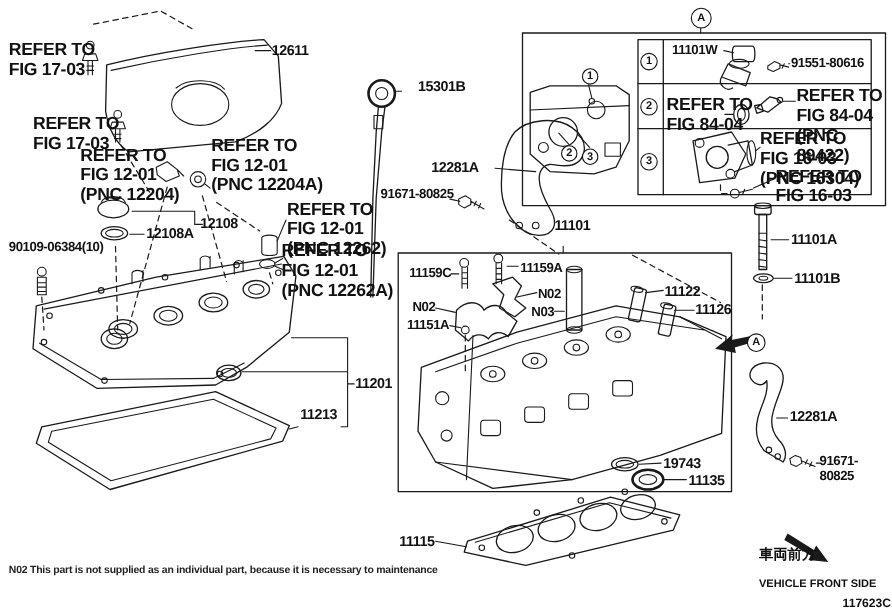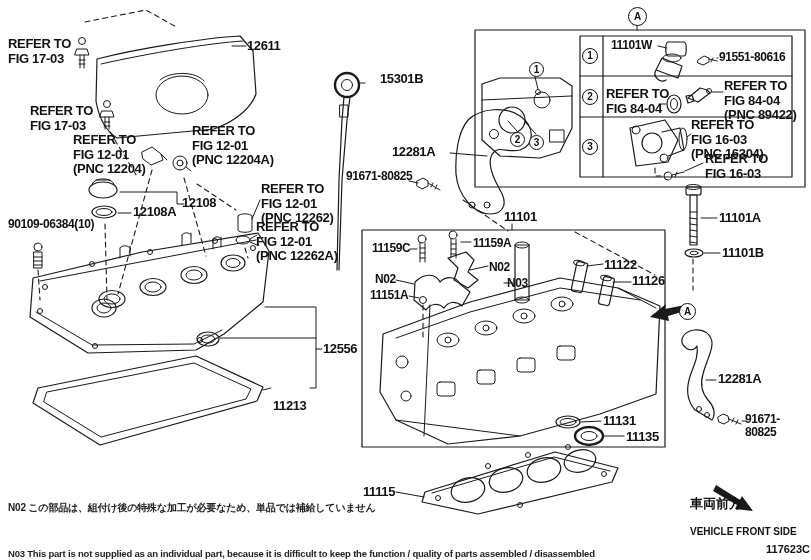--- a/index.html
+++ b/index.html
@@ -7,21 +7,21 @@
          font-family:"Liberation Sans","DejaVu Sans",sans-serif;color:#111;}
   svg{position:absolute;left:0;top:0;}
   .ln{stroke:#1a1a1a;fill:none;stroke-width:1.2;stroke-linecap:round;stroke-linejoin:round;}
   .thin{stroke-width:1;}
   .thick{stroke-width:2.4;}
   .dash{stroke-dasharray:5 4;stroke-width:1.1;}
   .solidfill{fill:#1a1a1a;stroke:none;}
   .co{position:absolute;font-weight:bold;color:#111;white-space:pre-line;line-height:1.12;}
   .L{font-size:13px;letter-spacing:-0.4px;}
   .M{font-size:12px;letter-spacing:-0.4px;}
-  .S{font-size:13px;letter-spacing:-0.3px;}
+  .S{font-size:16px;letter-spacing:-0.3px;}
   .mk{position:absolute;border:1.6px solid #111;border-radius:50%;display:flex;
       align-items:center;justify-content:center;font-weight:bold;background:#fff;
       font-size:10px;line-height:1;}
   .note{position:absolute;font-size:9.5px;font-weight:bold;color:#222;white-space:nowrap;letter-spacing:-0.2px;}
   .jp{font-size:10px;}
   .foot{position:absolute;font-weight:bold;white-space:nowrap;}
 </style>
 </head>
 <body>
 
@@ -298,35 +298,35 @@
   <div class="co M" style="left:8px;top:218px">90109-06384(10)</div>
   <div class="co L" style="left:380px;top:72px">15301B</div>
   <div class="co L" style="left:392px;top:145px">12281A</div>
   <div class="co M" style="left:346px;top:170px">91671-80825</div>
   <div class="co S" style="left:261px;top:182px">REFER TO
 FIG 12-01
 (PNC 12262)</div>
   <div class="co S" style="left:256px;top:220px">REFER TO
 FIG 12-01
 (PNC 12262A)</div>
-  <div class="co L" style="left:504px;top:210px">11101</div>
+  <div class="co L" style="left:504px;top:198px">11101</div>
   <div class="co L" style="left:719px;top:211px">11101A</div>
   <div class="co L" style="left:722px;top:246px">11101B</div>
   <div class="co L" style="left:604px;top:258px">11122</div>
   <div class="co L" style="left:632px;top:274px">11126</div>
   <div class="co M" style="left:372px;top:242px">11159C</div>
   <div class="co M" style="left:473px;top:237px">11159A</div>
   <div class="co M" style="left:489px;top:261px">N02</div>
-  <div class="co M" style="left:507px;top:277px">N03</div>
+  <div class="co M" style="left:483px;top:277px">N03</div>
   <div class="co M" style="left:375px;top:273px">N02</div>
   <div class="co M" style="left:370px;top:289px">11151A</div>
-  <div class="co L" style="left:603px;top:414px">11131</div>
+  <div class="co L" style="left:603px;top:414px">19743</div>
   <div class="co L" style="left:626px;top:430px">11135</div>
-  <div class="co L" style="left:323px;top:342px">12556</div>
-  <div class="co L" style="left:273px;top:399px">11213</div>
+  <div class="co L" style="left:323px;top:342px">11201</div>
+  <div class="co L" style="left:273px;top:370px">11213</div>
   <div class="co L" style="left:363px;top:485px">11115</div>
   <div class="co L" style="left:718px;top:372px">12281A</div>
   <div class="co M" style="left:745px;top:413px">91671-80825</div>
   <div class="co M" style="left:611px;top:39px">11101W</div>
   <div class="co M" style="left:719px;top:51px">91551-80616</div>
   <div class="co S" style="left:606px;top:87px">REFER TO
 FIG 84-04</div>
   <div class="co S" style="left:724px;top:79px">REFER TO
 FIG 84-04
 (PNC 89422)</div>
@@ -338,20 +338,19 @@
 
   <div class="mk" style="left:628px;top:7px;width:17px;height:17px">A</div>
   <div class="mk" style="left:679px;top:303px;width:15px;height:15px">A</div>
   <div class="mk" style="left:582px;top:48px;width:14px;height:14px">1</div>
   <div class="mk" style="left:582px;top:89px;width:14px;height:14px">2</div>
   <div class="mk" style="left:582px;top:139px;width:14px;height:14px">3</div>
   <div class="mk" style="left:529px;top:62px;width:13px;height:13px">1</div>
   <div class="mk" style="left:510px;top:132px;width:13px;height:13px">2</div>
   <div class="mk" style="left:529px;top:135px;width:13px;height:13px">3</div>
 
-  <div class="note jp" style="left:8px;top:501px">N02 この部品は、組付け後の特殊な加工が必要なため、単品では補給していません</div>
-  <div class="note" style="left:8px;top:548px">N03 This part is not supplied as an individual part, because it is difficult to keep the function / quality of parts  assembled / disassembled</div>
+  <div class="note" style="left:8px;top:513px">N02 This part is not supplied as an individual part, because it is necessary to maintenance</div>
 
   <div class="foot jp" style="left:690px;top:495px;font-size:13px">車両前方</div>
   <div class="foot" style="left:690px;top:526px;font-size:10px">VEHICLE FRONT SIDE</div>
   <div class="foot" style="left:766px;top:543px;font-size:11px">117623C</div>
 
 </div>
 
 </body></html>

